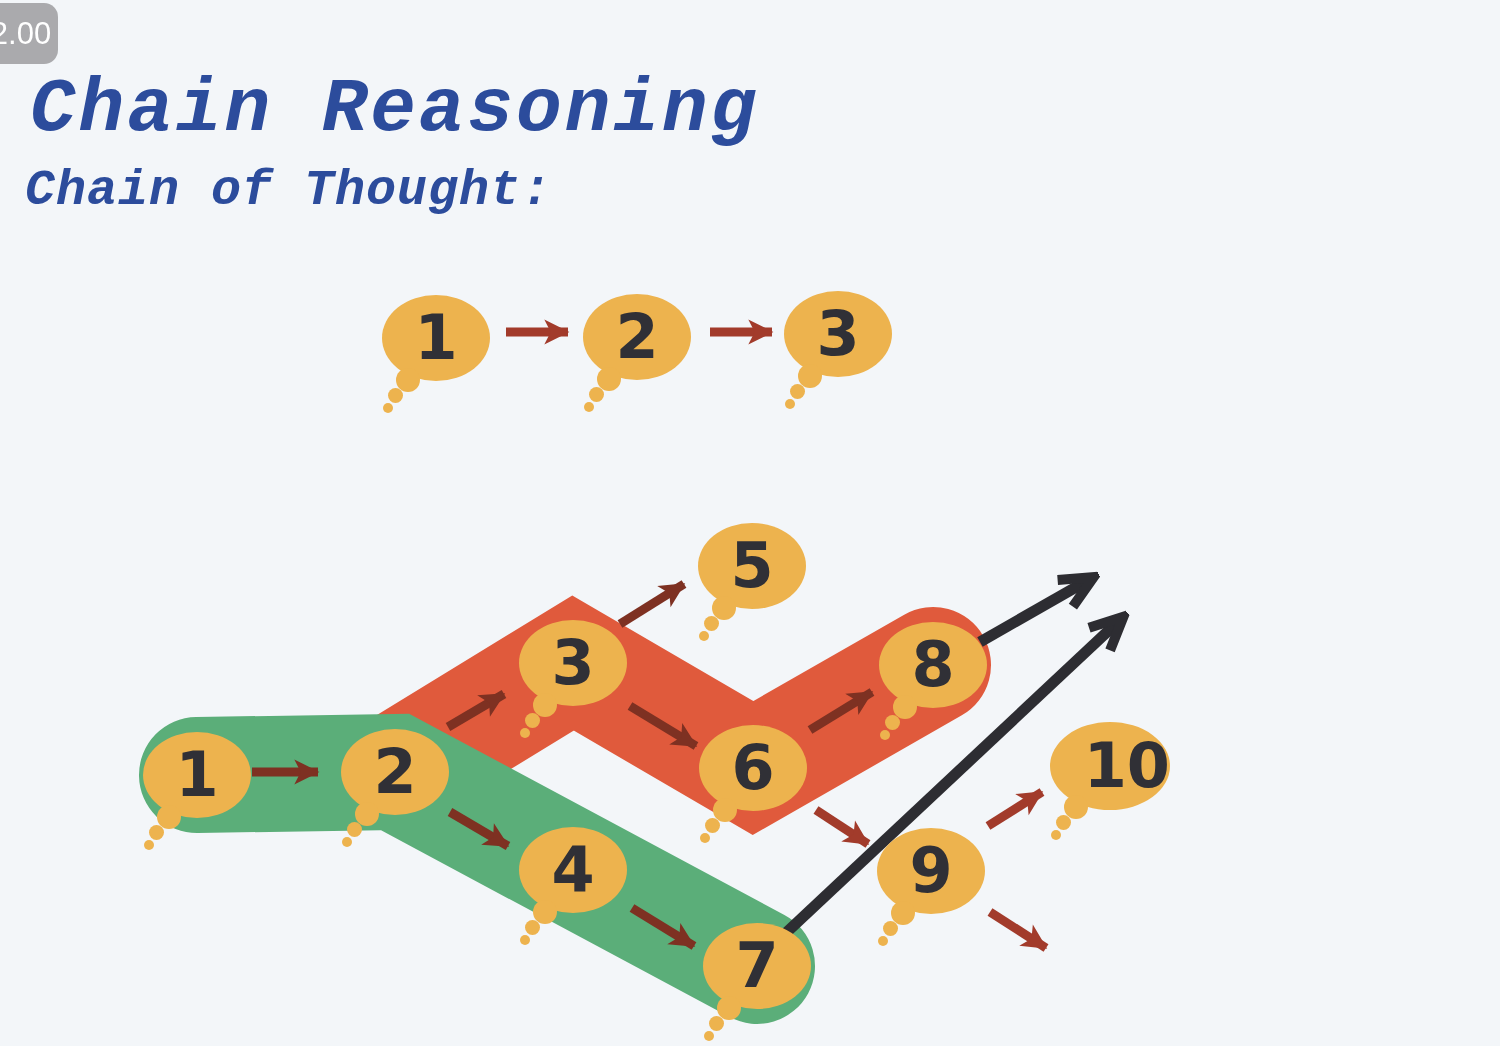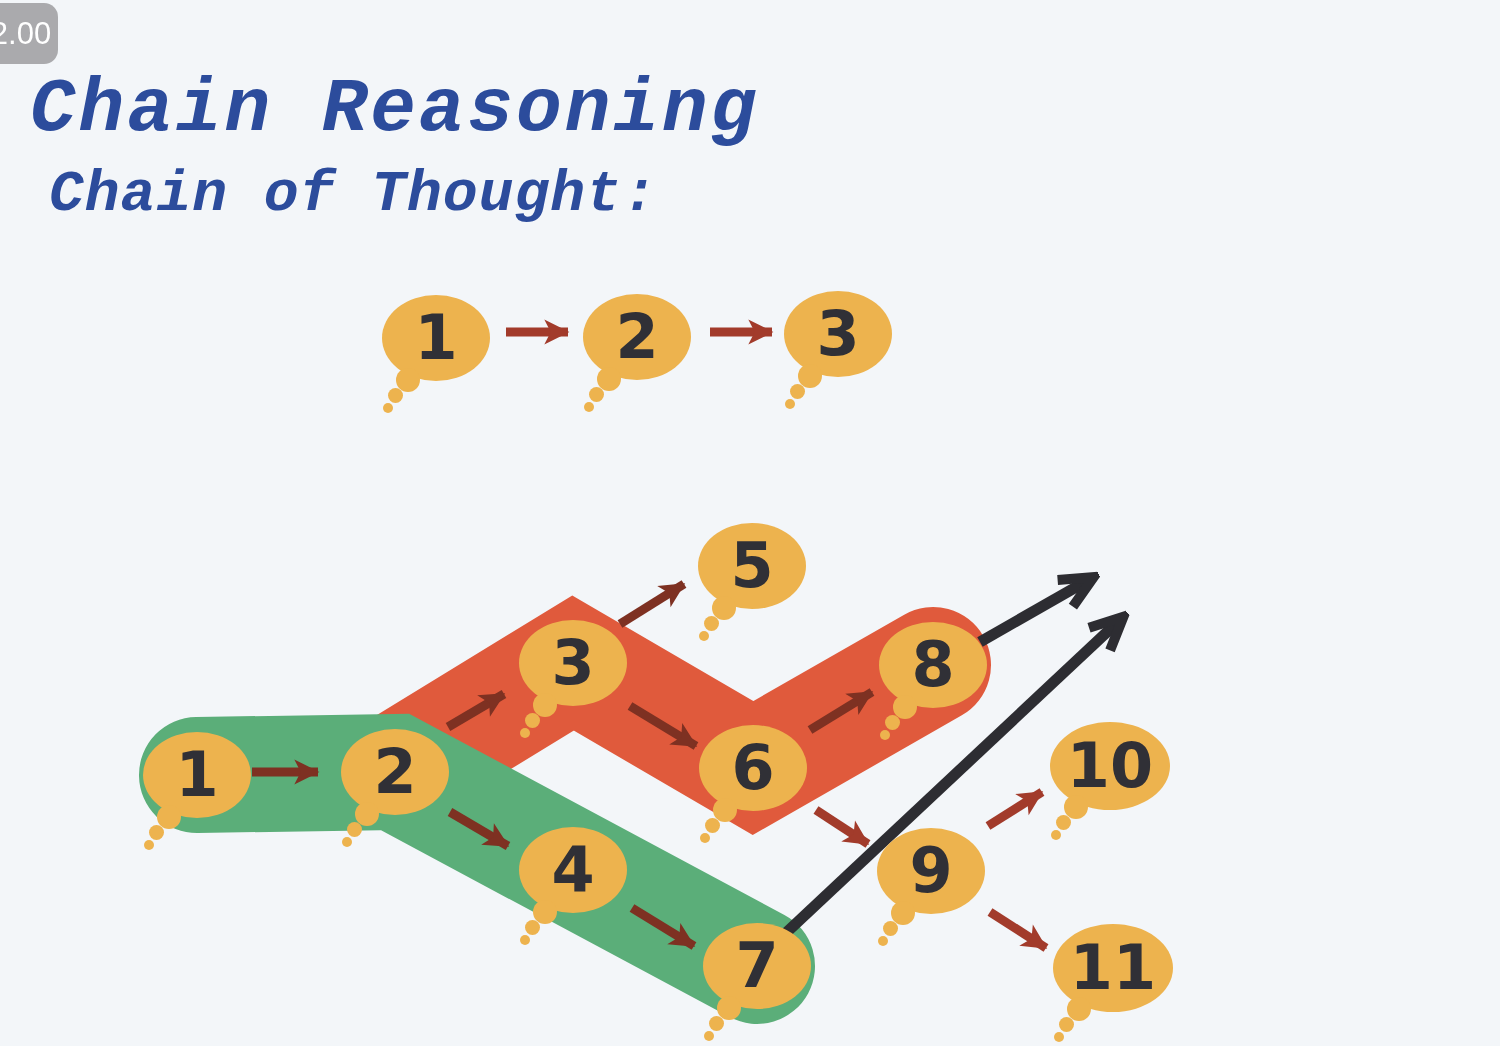--- a/index.html
+++ b/index.html
@@ -25,22 +25,22 @@
     position:absolute;left:30px;top:18px;
     font-family:"Liberation Mono",monospace;
     font-style:italic;font-weight:bold;
     font-size:76px;letter-spacing:3px;line-height:1.1;
     color:var(--blue,#2c4c9c);z-index:2;white-space:nowrap;
   }
   .section-label{
     position:absolute;
     font-family:"Liberation Mono",monospace;
     font-style:italic;font-weight:bold;
-    font-size:58px;letter-spacing:1px;
-    color:var(--blue,#2c4c9c);z-index:2;white-space:nowrap;margin-left:24px;
+    font-size:50px;letter-spacing:1px;
+    color:var(--blue,#2c4c9c);z-index:2;white-space:nowrap;
   }
   .chain-label{left:25px;top:162px;}
   .tree-label{left:25px;top:482px;}
 
   
   .annotation{
     position:absolute;left:1122px;top:497px;
     font-family:"DejaVu Sans Mono",monospace;
     font-style:italic;font-weight:bold;
     font-size:42px;line-height:54px;
@@ -58,21 +58,21 @@
   .mh-b{fill:var(--arrow-bright,#a23b2b);}
   .mh-k{fill:none;stroke:var(--black,#2d2d32);stroke-width:2.6;}
 
   
   .bubble{
     position:absolute;width:108px;height:86px;
     background:var(--bubble,#edb34e);border-radius:50%;
     display:flex;align-items:center;justify-content:center;
     z-index:3;
   }
-  .bubble.wide{width:120px;height:88px;}
+  .bubble.wide{width:120px;height:88px;justify-content:flex-end;}
   .bubble .num{
     font-family:"DejaVu Sans",sans-serif;font-weight:bold;
     font-size:62px;color:var(--num,#303036);line-height:1;
   }
   .bubble .dot{position:absolute;background:var(--bubble,#edb34e);border-radius:50%;}
   .bubble .t1{width:24px;height:24px;left:14px;top:73px;}
   .bubble .t2{width:15px;height:15px;left:6px;top:93px;}
   .bubble .t3{width:10px;height:10px;left:1px;top:108px;}
 </style>
 </head>
@@ -193,20 +193,14 @@
     <span class="dot t1"></span>
     <span class="dot t2"></span>
     <span class="dot t3"></span>
   </div>
   <div class="bubble wide" style="left:1050px;top:722px">
     <span class="num">10</span>
     <span class="dot t1"></span>
     <span class="dot t2"></span>
     <span class="dot t3"></span>
   </div>
-  <div class="bubble wide" style="left:1053px;top:924px">
-    <span class="num">11</span>
-    <span class="dot t1"></span>
-    <span class="dot t2"></span>
-    <span class="dot t3"></span>
-  </div>
 
 </div>
 
 </body></html>

